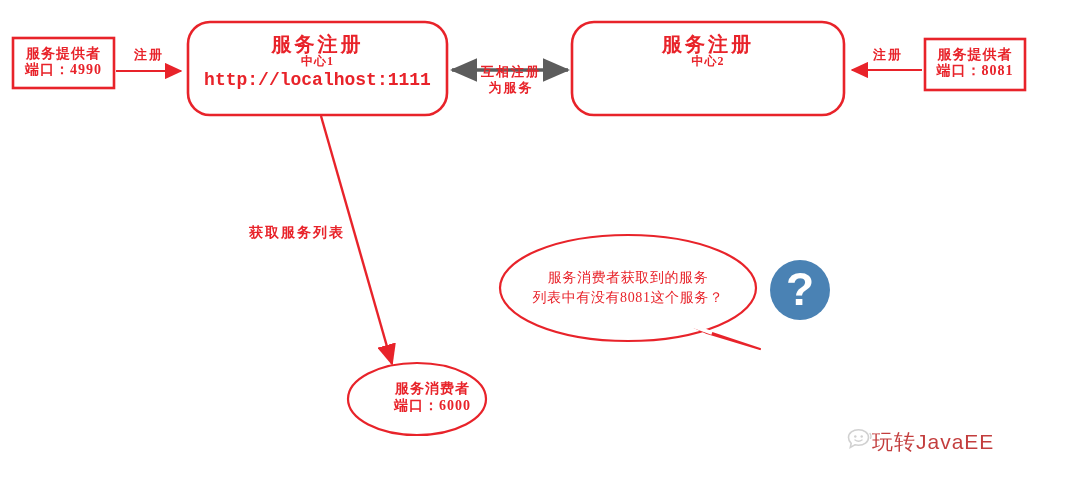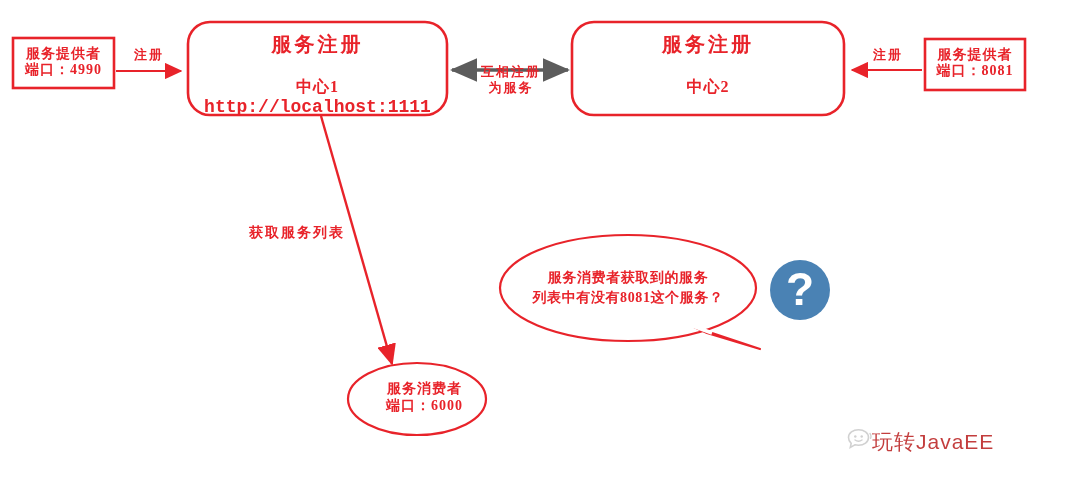--- a/index.html
+++ b/index.html
@@ -42,23 +42,22 @@
   }
   .provider-box-text .line2 {
     letter-spacing: 1px;
   }
   
   .registry-text .title {
     font-size: 20px;
     letter-spacing: 3px;
   }
   .registry-text .sub {
-    font-size: 16px;
-    letter-spacing: 1px;
-    margin-top: 23px;
+    font-size: 12px;
+    letter-spacing: 1px;
   }
   .registry-text .url {
     font-family: "Liberation Mono", monospace;
     font-size: 18px;
     letter-spacing: 0px;
     margin-top: 1px;
   }
   
   .arrow-label {
     position: absolute;
@@ -79,21 +78,21 @@
   .consumer-text {
     font-size: 14px;
     letter-spacing: 1px;
     line-height: 1.2;
   }
   
   .bubble-text {
     position: absolute;
     color: #e8232a;
     font-family: "Liberation Serif", serif;
-    font-weight: bold;
+    font-weight: normal;
     font-size: 14px;
     letter-spacing: 0.6px;
     line-height: 1.45;
     text-align: center;
     white-space: nowrap;
     pointer-events: none;
   }
   .diag-label {
     position: absolute;
     color: #e8232a;
@@ -192,21 +191,21 @@
     <div class="title">服务注册</div>
     <div class="sub">中心1</div>
     <div class="url">http://localhost:1111</div>
   </div>
 
   <div class="node-text registry-text" style="left:572px; top:33px; width:272px;">
     <div class="title">服务注册</div>
     <div class="sub">中心2</div>
   </div>
 
-  <div class="node-text consumer-text" style="left:360px; top:381px; width:129px;">
+  <div class="node-text consumer-text" style="left:368px; top:381px; width:129px;">
     <div class="line1">服务消费者</div>
     <div class="line2">端口：6000</div>
   </div>
 
   <div class="arrow-label" style="left:118px; top:46px; width:62px;">注册</div>
 
   <div class="arrow-label" style="left:857px; top:46px; width:62px;">注册</div>
 
   <div class="arrow-label two-line" style="left:455px; top:28px; width:112px;">
     <div>互相注册</div>

